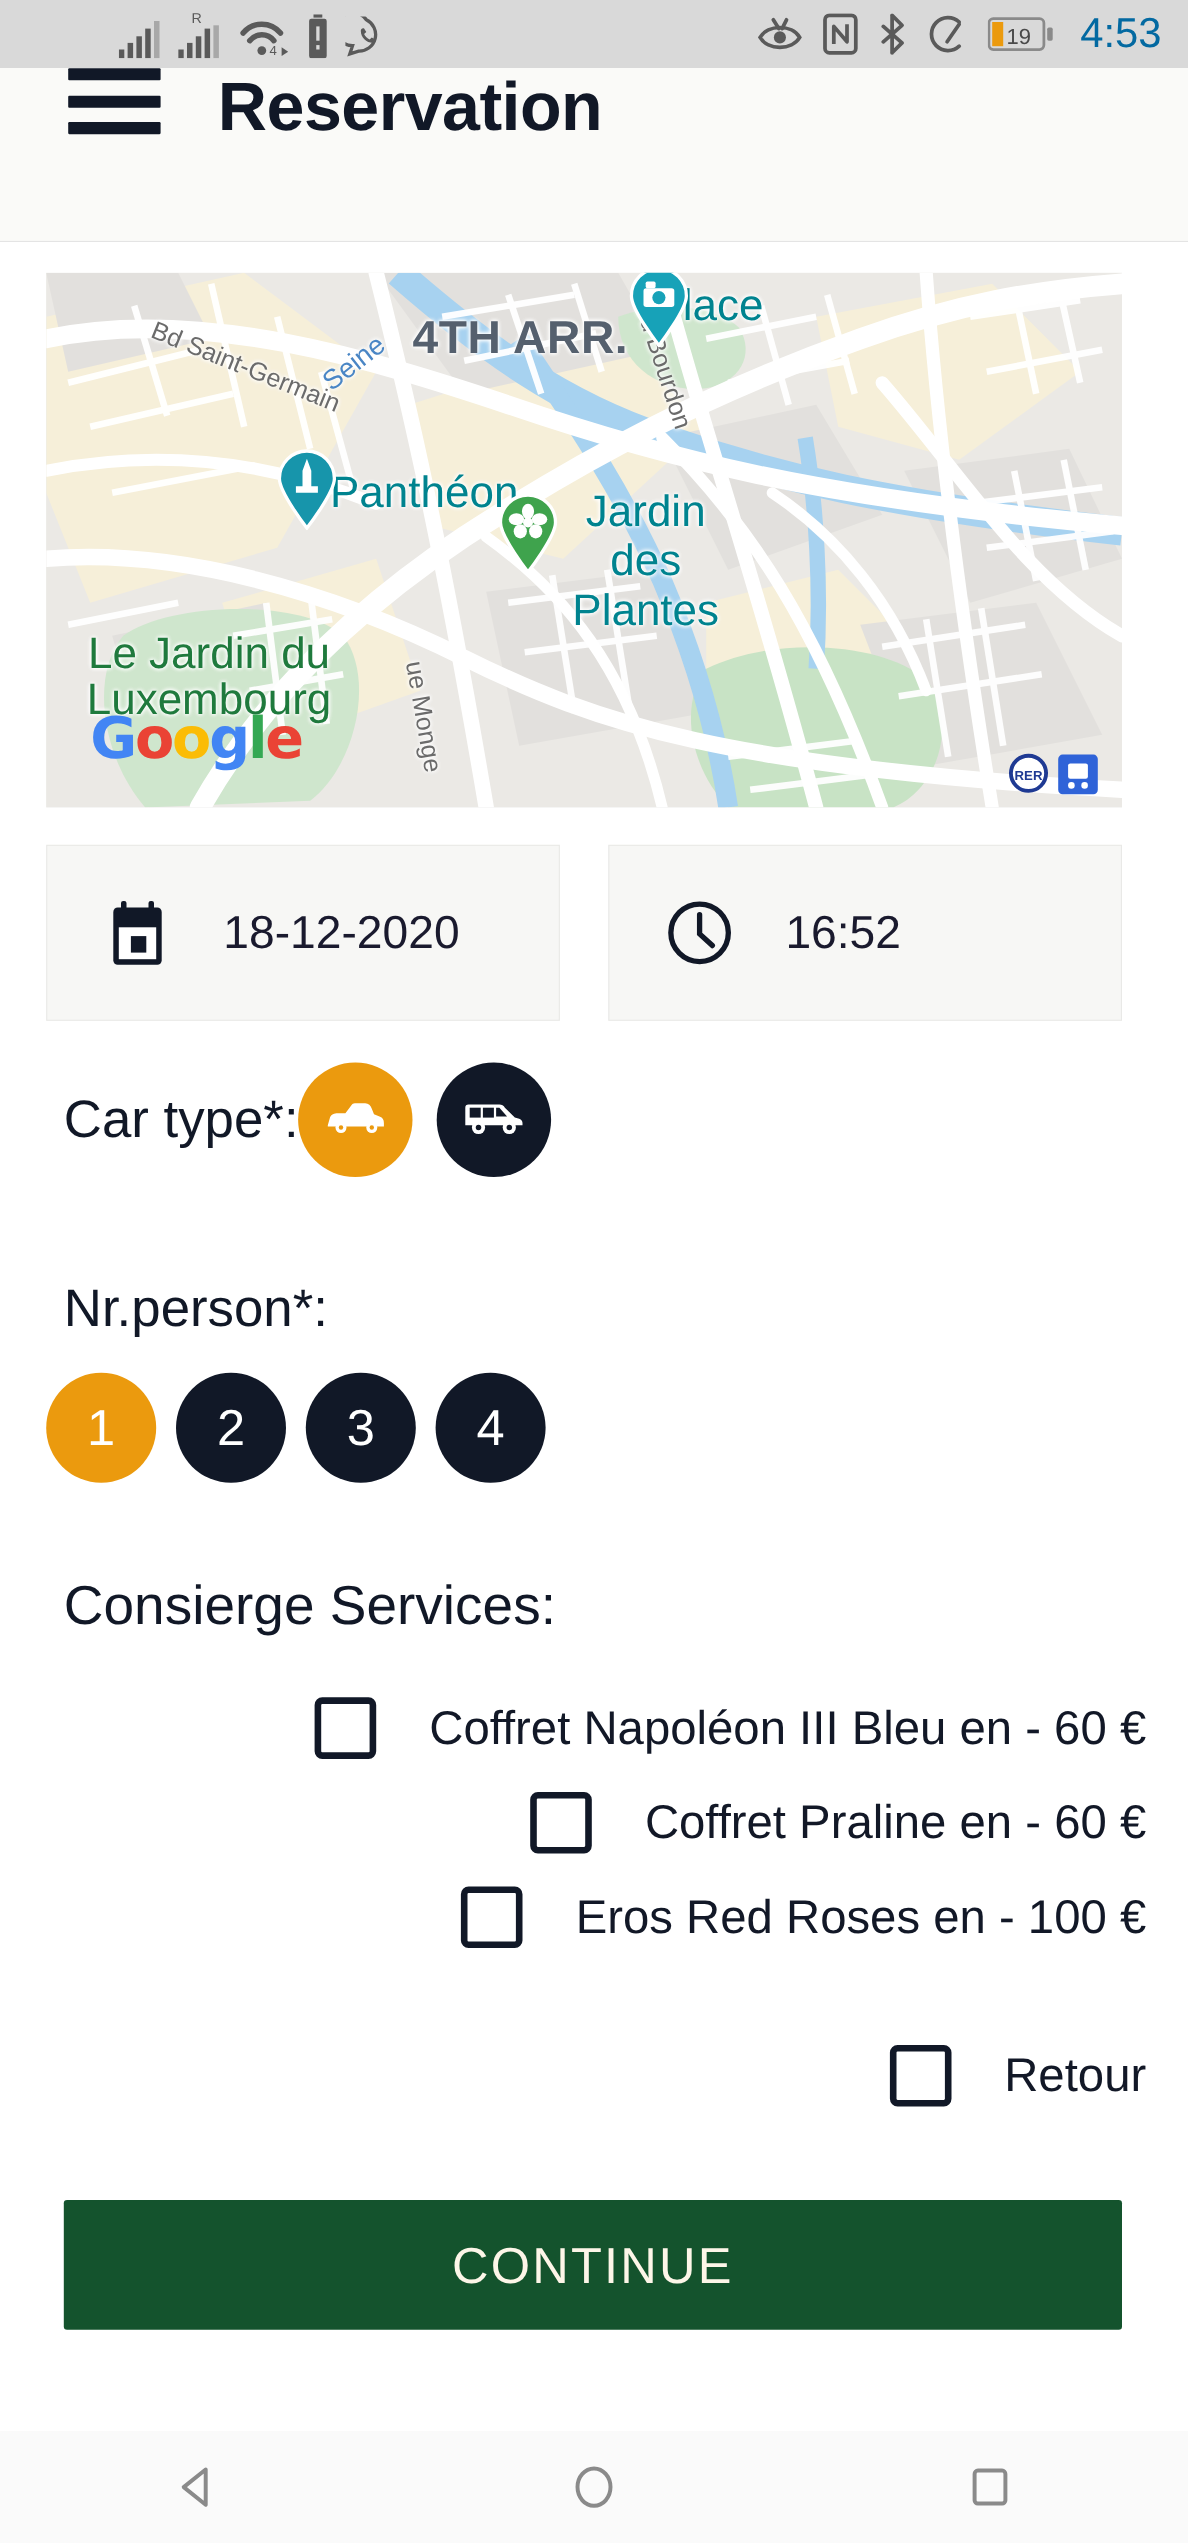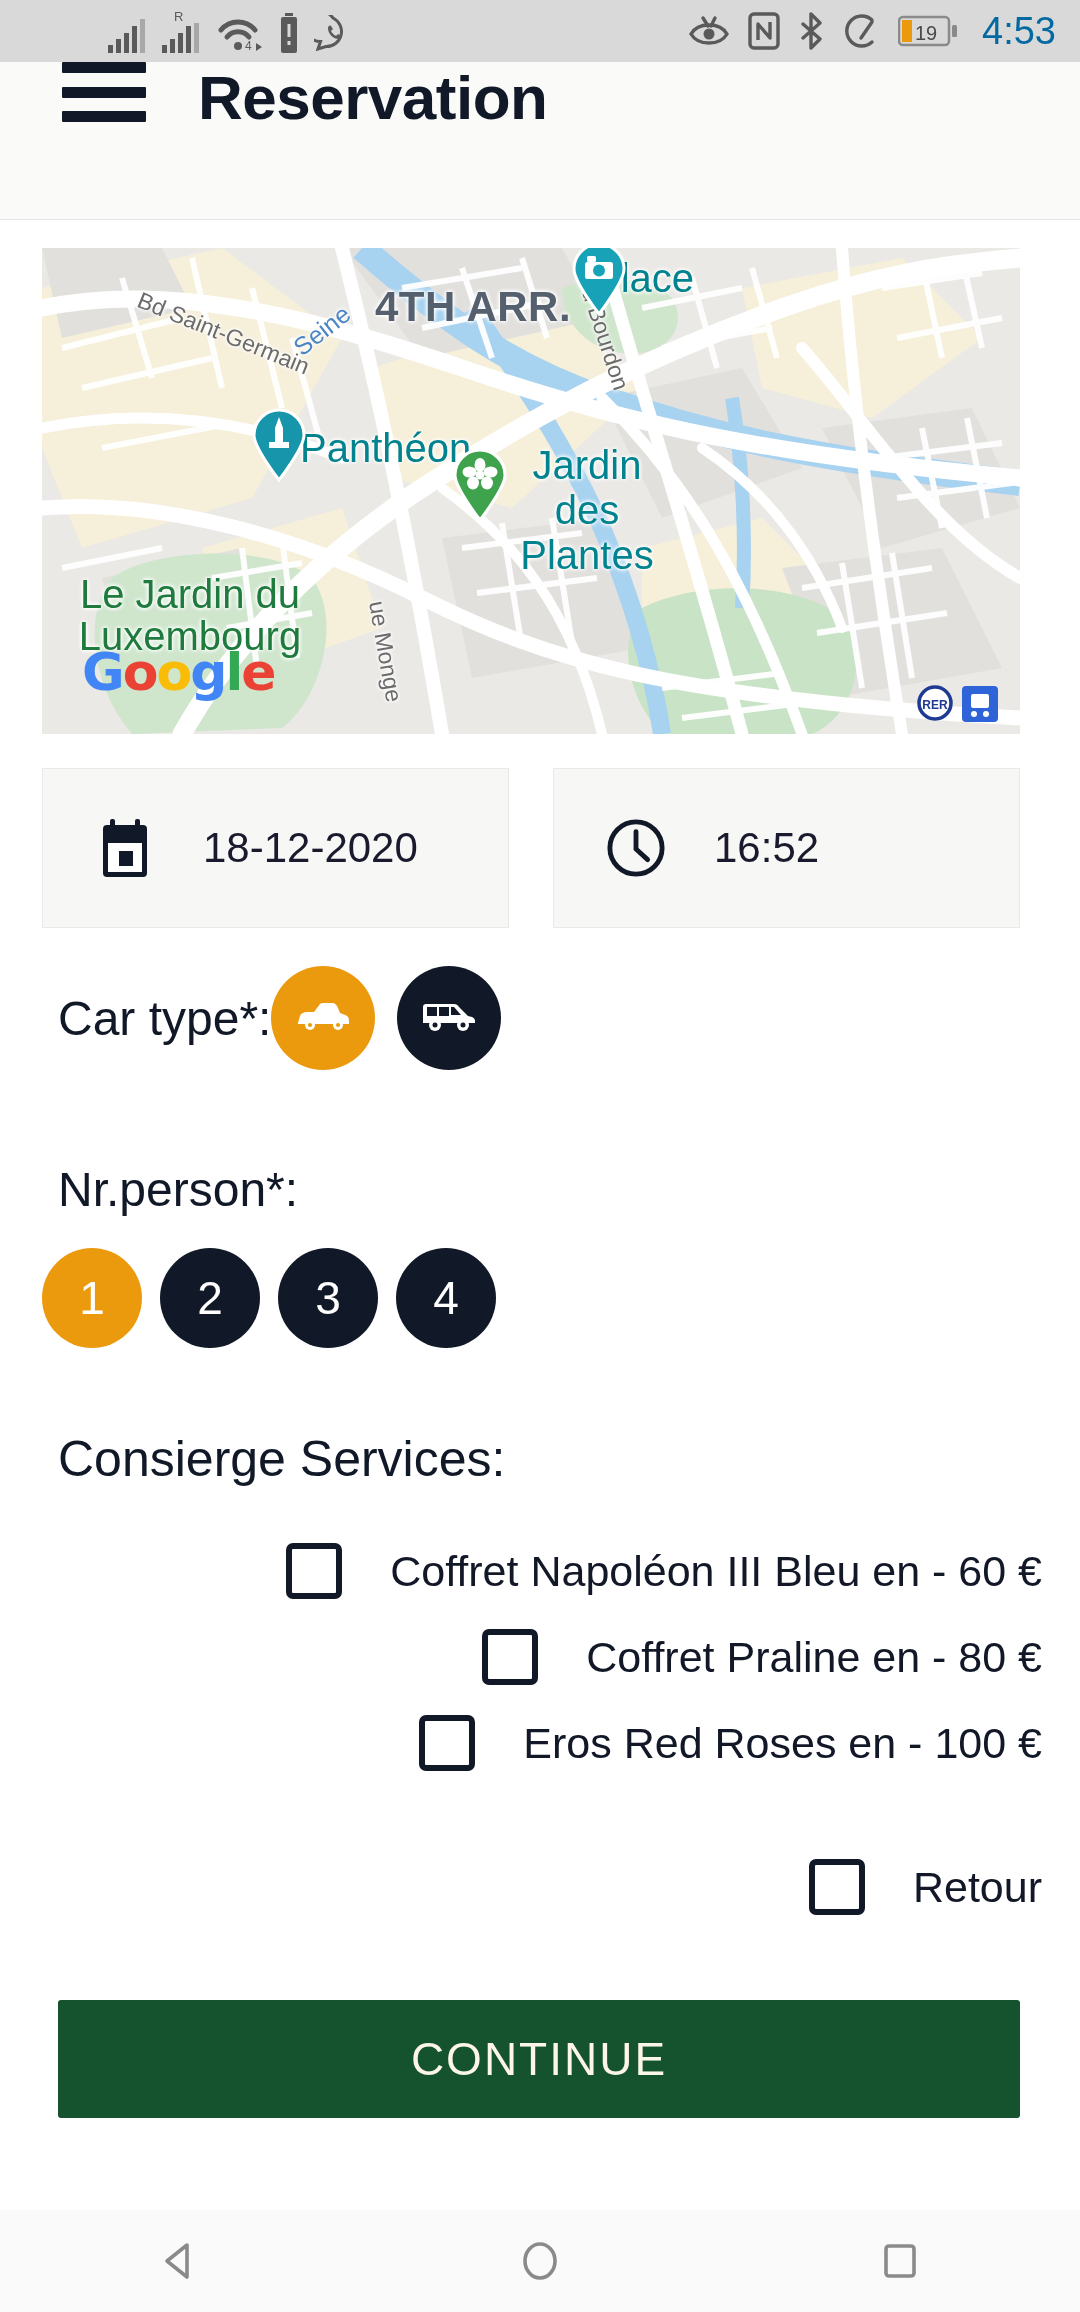--- a/index.html
+++ b/index.html
@@ -423,21 +423,21 @@
   </div>
 
   <div class="cslab">Consierge Services:</div>
   <div class="cslist">
     <div class="csitem">
       <span class="cbox"></span>
       <span class="cslabeltxt">Coffret Napoléon III Bleu en - 60 €</span>
     </div>
     <div class="csitem">
       <span class="cbox"></span>
-      <span class="cslabeltxt">Coffret Praline en - 80 €</span>
+      <span class="cslabeltxt">Coffret Praline en - 60 €</span>
     </div>
     <div class="csitem">
       <span class="cbox"></span>
       <span class="cslabeltxt">Eros Red Roses en - 100 €</span>
     </div>
     <div class="csitem retour">
       <span class="cbox"></span>
       <span class="cslabeltxt">Retour</span>
     </div>
   </div>

